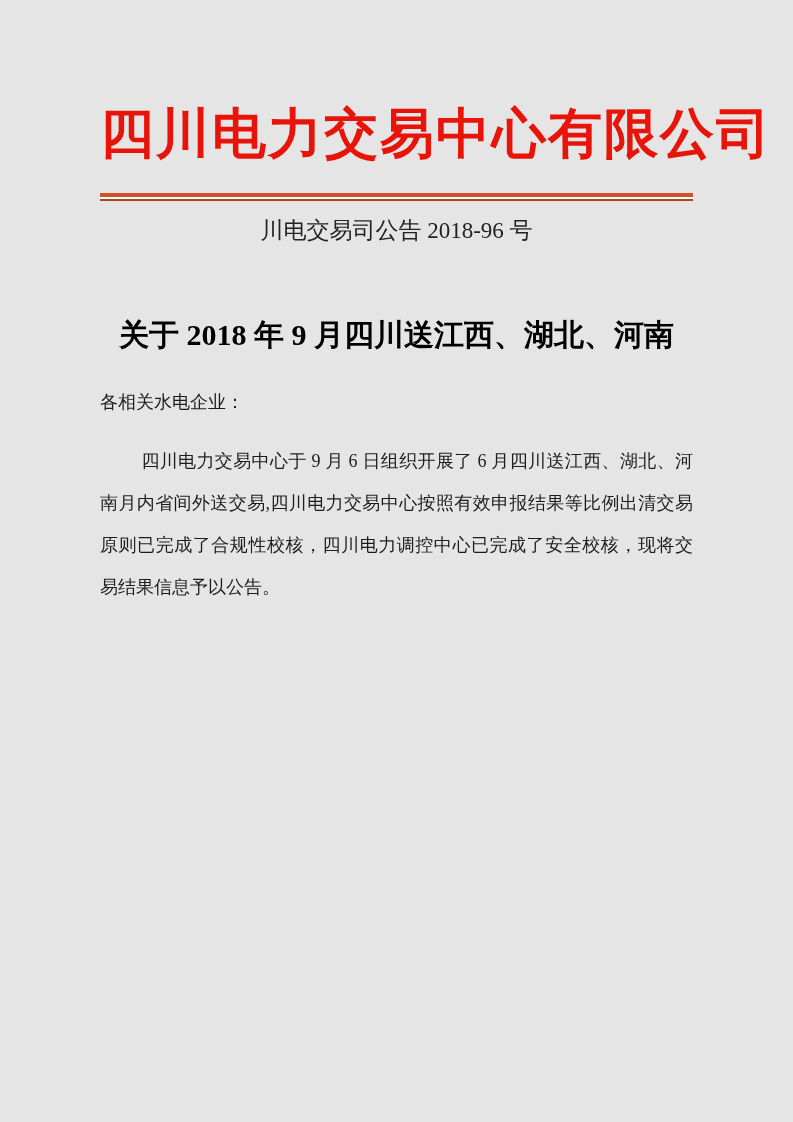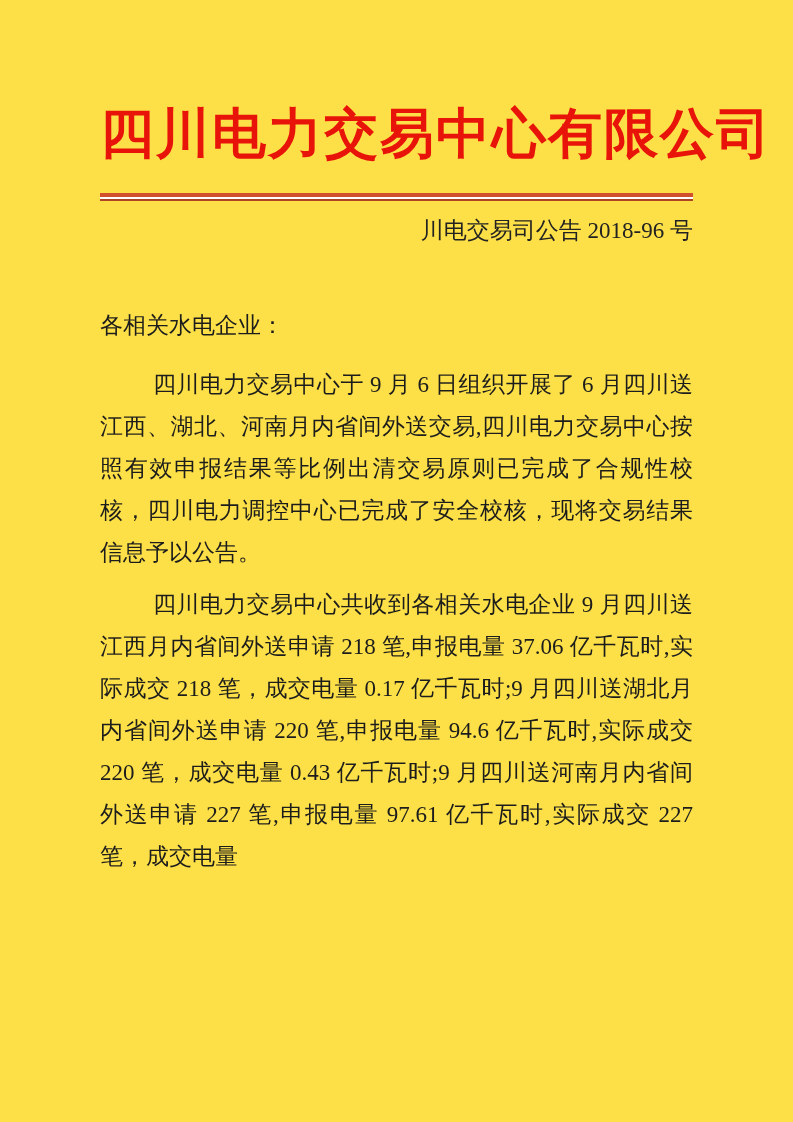--- a/index.html
+++ b/index.html
@@ -11,21 +11,21 @@
   html, body {
     margin: 0;
     padding: 0;
     background: #ffffff;
   }
   .page {
     position: relative;
     width: 793px;
     height: 1122px;
     margin: 0 auto;
-    background: #fde047;
+    background: #e5e5e5;
     overflow: hidden;
     font-family: "Liberation Serif", "DejaVu Serif", serif;
     color: #1a1a1a;
   }
   .content {
     width: 593px;
     margin: 0 auto;
   }
   .letterhead-title {
     margin: 106px 0 0 0;
@@ -49,35 +49,35 @@
     background: #ffffff;
   }
   .rule-thin {
     height: 2px;
     background: var(--rule-thin, #ad4424);
   }
   .doc-number {
     margin-top: 16px;
     font-size: 23px;
     line-height: 28px;
-    text-align: right;
+    text-align: center;
     color: #222222;
   }
   .doc-title {
     margin: 60px 0 0 0;
     font-size: 30px;
     line-height: 60px;
     font-weight: 700;
     text-align: center;
     color: #000000;
   }
   .doc-title span { display: block; }
   .body-text {
-    margin-top: 23px;
-    font-size: 23px;
+    margin-top: 16px;
+    font-size: 18px;
     line-height: 42px;
     color: #1c1c1c;
   }
   .body-text p { margin: 0; }
   .salutation {
     margin-bottom: 17px !important;
   }
   .para {
     text-indent: 2.3em;
     text-align: justify;
@@ -95,22 +95,22 @@
 
     <div class="rule">
       <div class="rule-thick"></div>
       <div class="rule-gap"></div>
       <div class="rule-thin"></div>
     </div>
 
     <div class="doc-number">川电交易司公告 2018-96 号</div>
 
     <h2 class="doc-title">
+      <span>关于 2018 年 9 月四川送江西、湖北、河南</span>
     </h2>
 
     <div class="body-text">
       <p class="salutation">各相关水电企业：</p>
       <p class="para">四川电力交易中心于 9 月 6 日组织开展了 6 月四川送江西、湖北、河南月内省间外送交易,四川电力交易中心按照有效申报结果等比例出清交易原则已完成了合规性校核，四川电力调控中心已完成了安全校核，现将交易结果信息予以公告。</p>
-      <p class="para">四川电力交易中心共收到各相关水电企业 9 月四川送江西月内省间外送申请 218 笔,申报电量 37.06 亿千瓦时,实际成交 218 笔，成交电量 0.17 亿千瓦时;9 月四川送湖北月内省间外送申请 220 笔,申报电量 94.6 亿千瓦时,实际成交 220 笔，成交电量 0.43 亿千瓦时;9 月四川送河南月内省间外送申请 227 笔,申报电量 97.61 亿千瓦时,实际成交 227 笔，成交电量</p>
     </div>
 
   </div>
 </div>
 
 </body></html>

